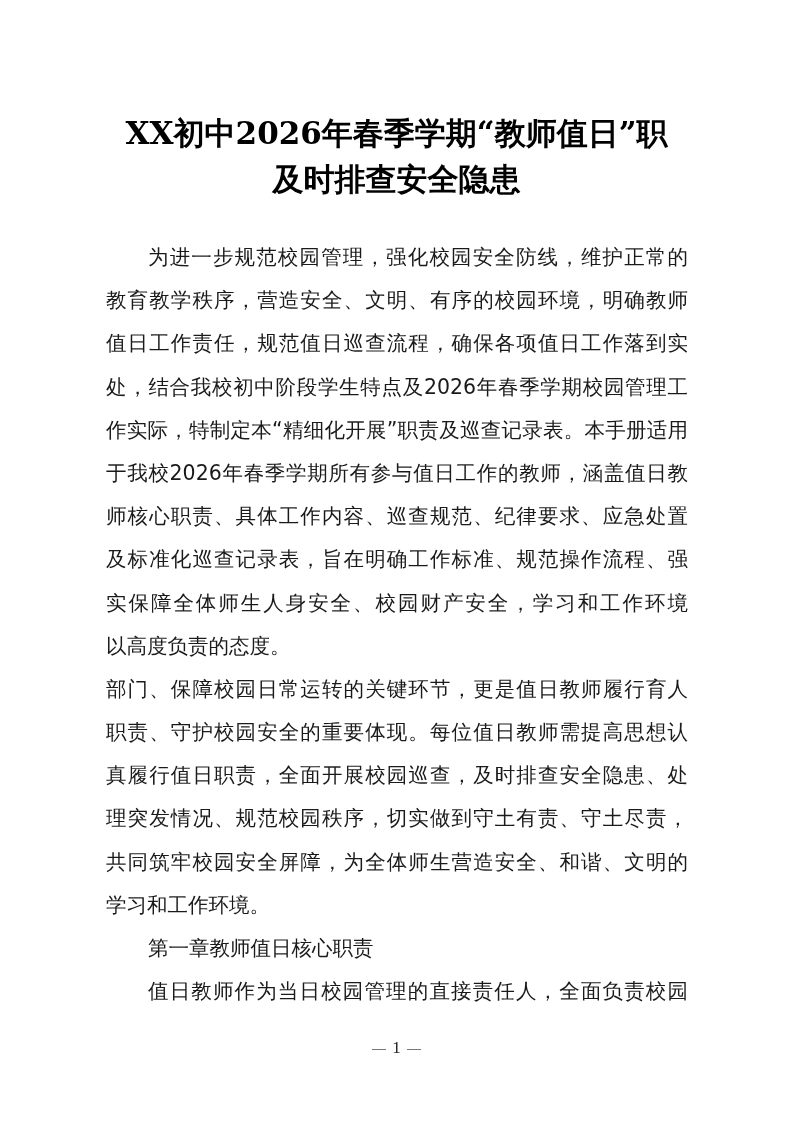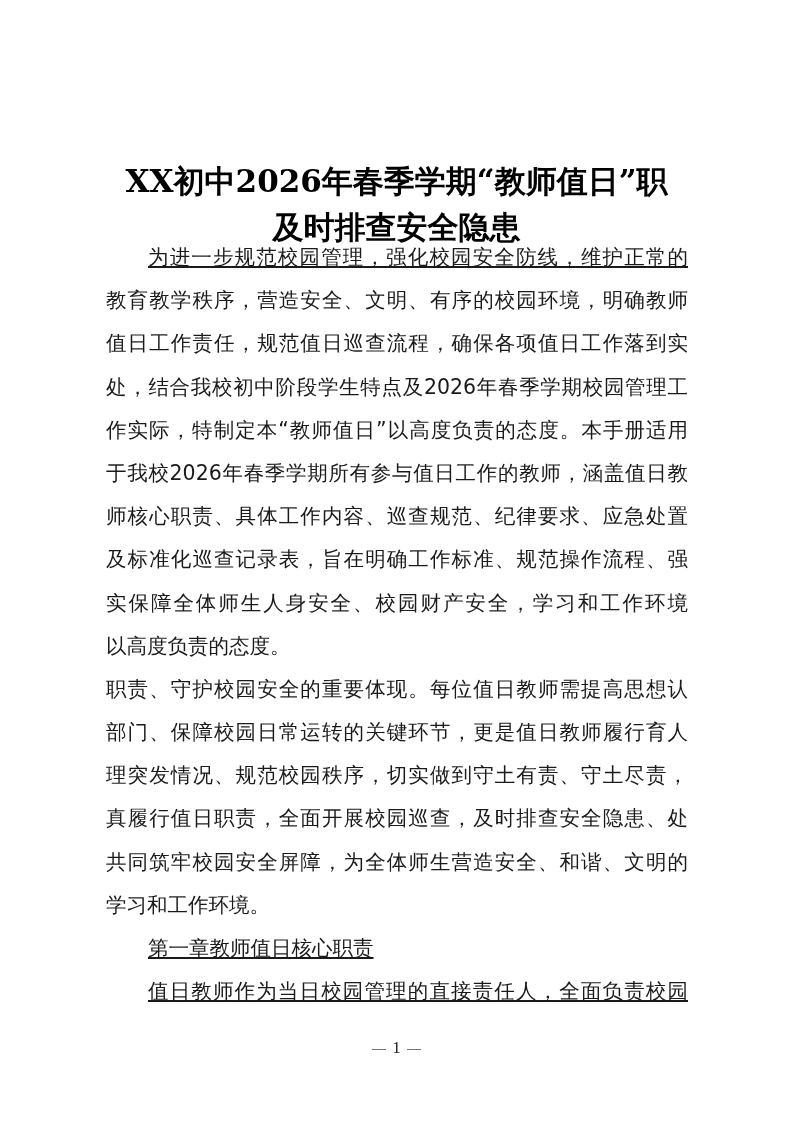--- a/index.html
+++ b/index.html
@@ -26,21 +26,20 @@
       left: 100px;
       width: 593px;
       top: 110px;
       text-align: center;
       font-family: "DejaVu Serif", "Liberation Serif", serif;
       font-weight: bold;
       font-size: 31px;
       line-height: 46px;
       color: #000000;
       letter-spacing: 0px;
-      margin-top: 48px;
     }
     .title .tline {
       display: block;
       white-space: nowrap;
     }
     .body {
       position: absolute;
       left: 106px;
       top: 236px;
       width: 582px;
@@ -51,21 +50,20 @@
     .line {
       display: block;
       height: 43.2px;
       line-height: 43.2px;
       white-space: nowrap;
       text-align: justify;
       text-align-last: justify;
     }
     .line.indent {
       padding-left: 42px;
-      text-decoration: underline;
     }
     .line.last {
       text-align-last: left;
     }
     .footer {
       position: absolute;
       left: 0;
       width: 793px;
       top: 1038px;
       text-align: center;
@@ -92,33 +90,33 @@
     <span class="tline">及时排查安全隐患</span>
   </div>
 
   <div class="body">
 
     <div>
       <span class="line indent">为进一步规范校园管理，强化校园安全防线，维护正常的</span>
       <span class="line">教育教学秩序，营造安全、文明、有序的校园环境，明确教师</span>
       <span class="line">值日工作责任，规范值日巡查流程，确保各项值日工作落到实</span>
       <span class="line">处，结合我校初中阶段学生特点及2026年春季学期校园管理工</span>
-      <span class="line">作实际，特制定本“教师值日”以高度负责的态度。本手册适用</span>
+      <span class="line">作实际，特制定本“精细化开展”职责及巡查记录表。本手册适用</span>
       <span class="line">于我校2026年春季学期所有参与值日工作的教师，涵盖值日教</span>
       <span class="line">师核心职责、具体工作内容、巡查规范、纪律要求、应急处置</span>
       <span class="line">及标准化巡查记录表，旨在明确工作标准、规范操作流程、强</span>
       <span class="line">实保障全体师生人身安全、校园财产安全，学习和工作环境</span>
       <span class="line last">以高度负责的态度。</span>
     </div>
 
     <div>
+      <span class="line">部门、保障校园日常运转的关键环节，更是值日教师履行育人</span>
       <span class="line">职责、守护校园安全的重要体现。每位值日教师需提高思想认</span>
-      <span class="line">部门、保障校园日常运转的关键环节，更是值日教师履行育人</span>
+      <span class="line">真履行值日职责，全面开展校园巡查，及时排查安全隐患、处</span>
       <span class="line">理突发情况、规范校园秩序，切实做到守土有责、守土尽责，</span>
-      <span class="line">真履行值日职责，全面开展校园巡查，及时排查安全隐患、处</span>
       <span class="line">共同筑牢校园安全屏障，为全体师生营造安全、和谐、文明的</span>
       <span class="line last">学习和工作环境。</span>
     </div>
 
     <div>
       <span class="line indent last">第一章教师值日核心职责</span>
     </div>
 
     <div>
       <span class="line indent">值日教师作为当日校园管理的直接责任人，全面负责校园</span>

